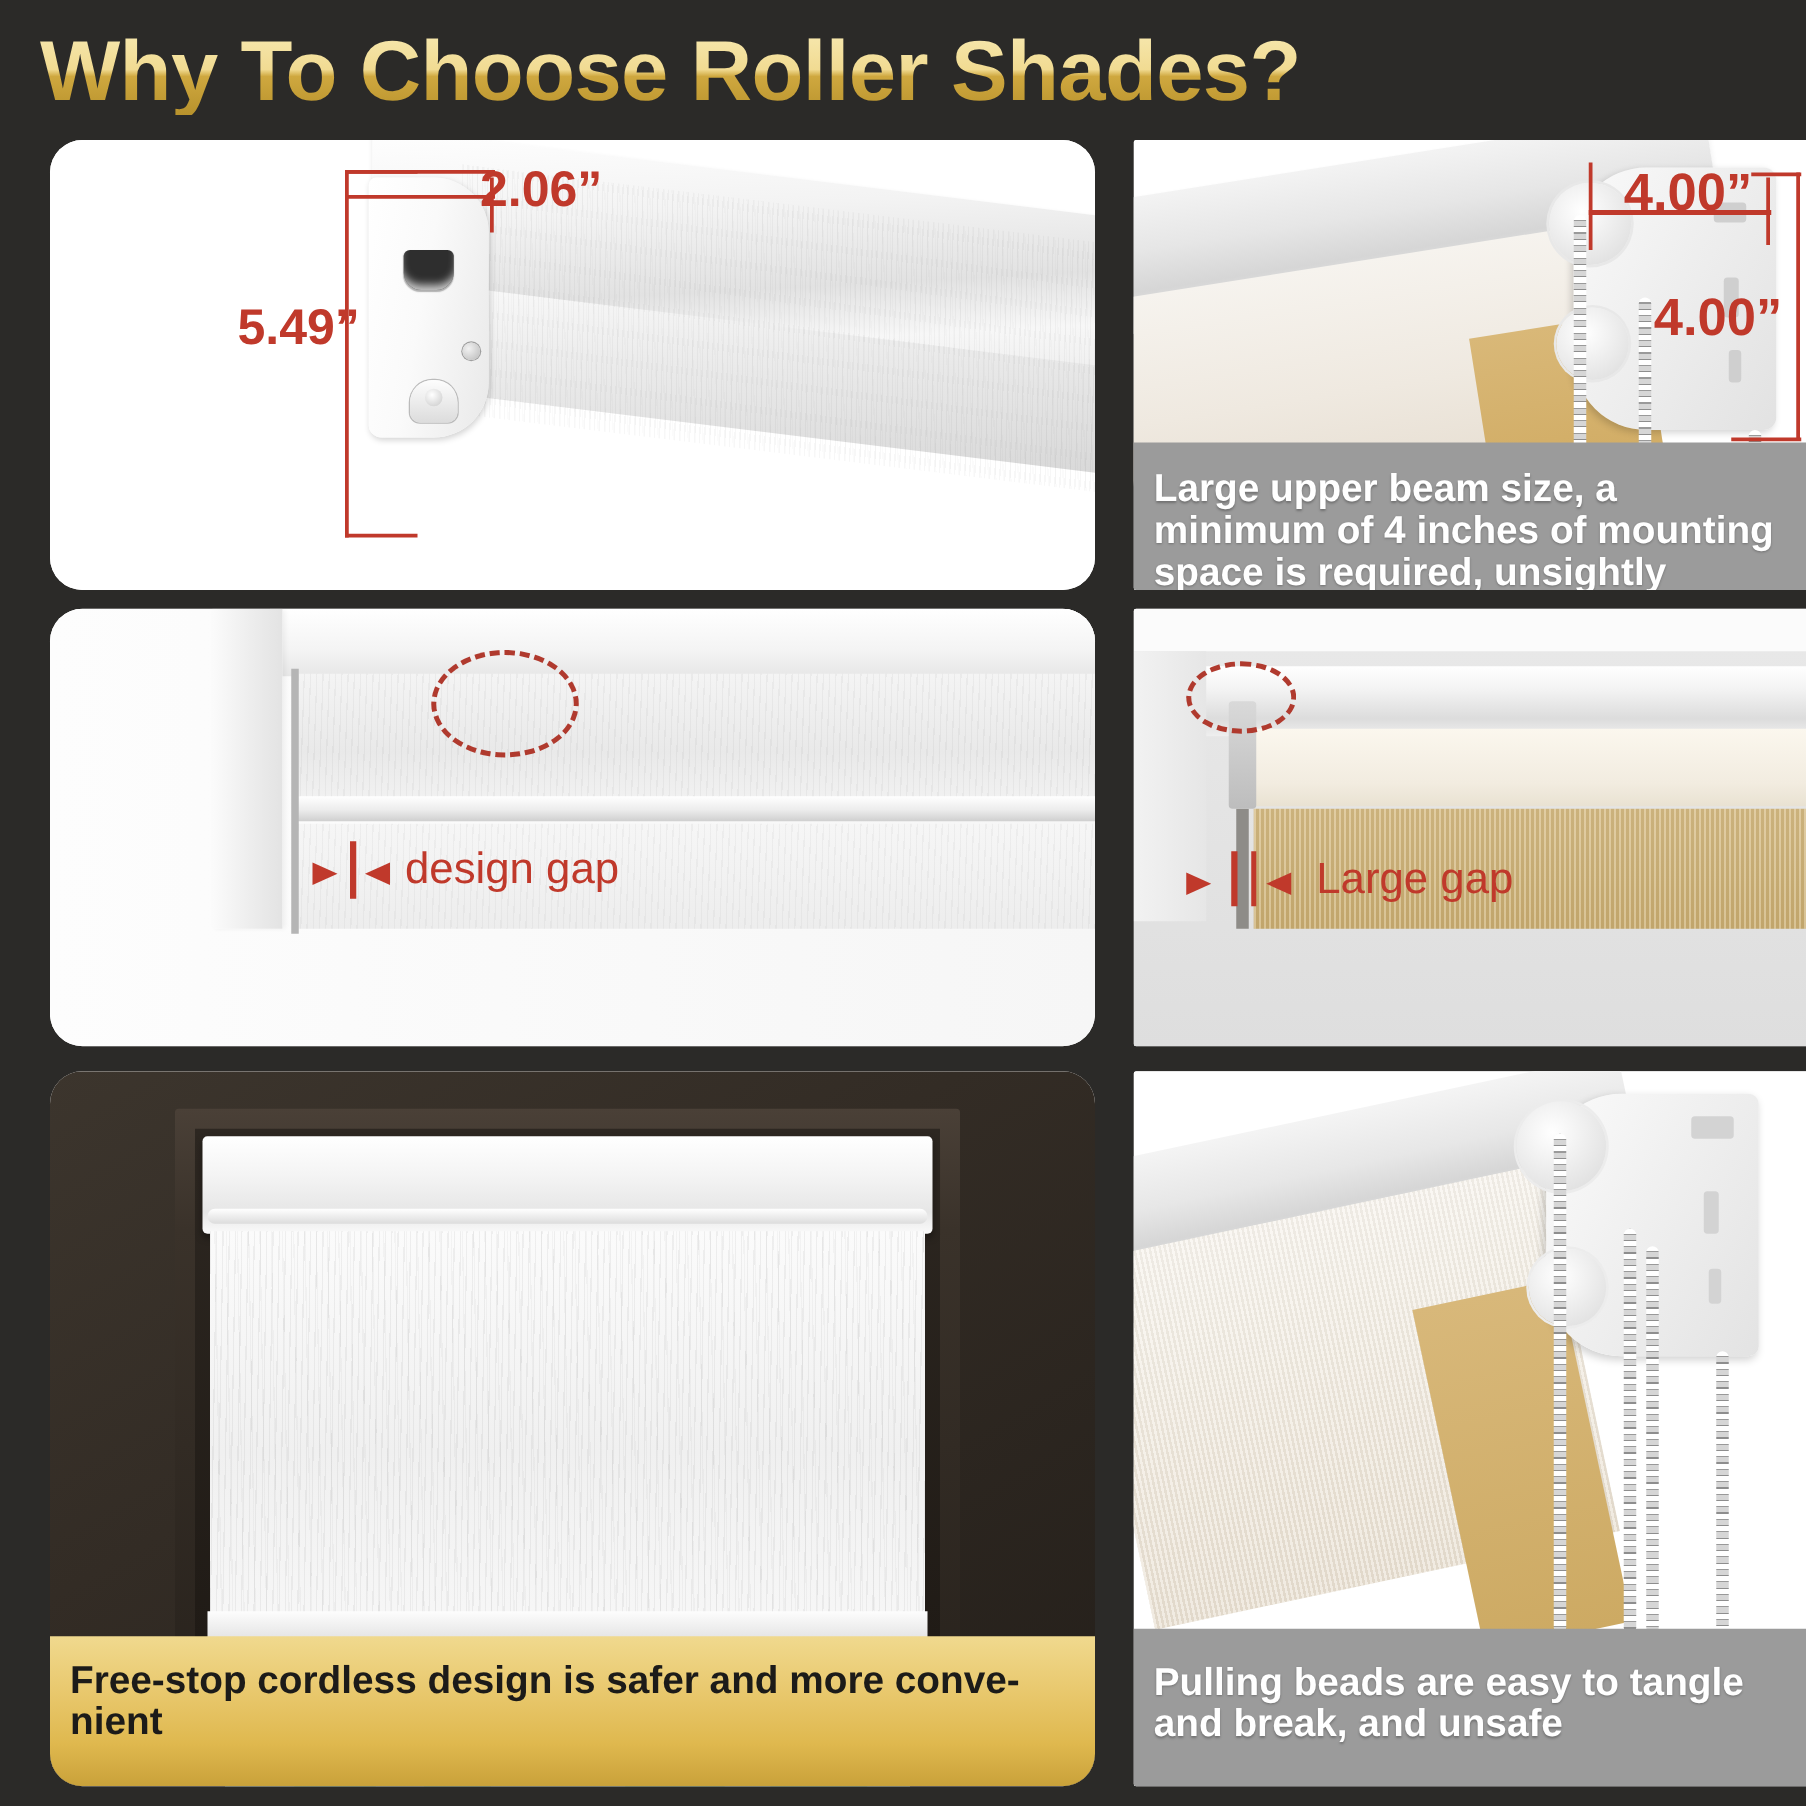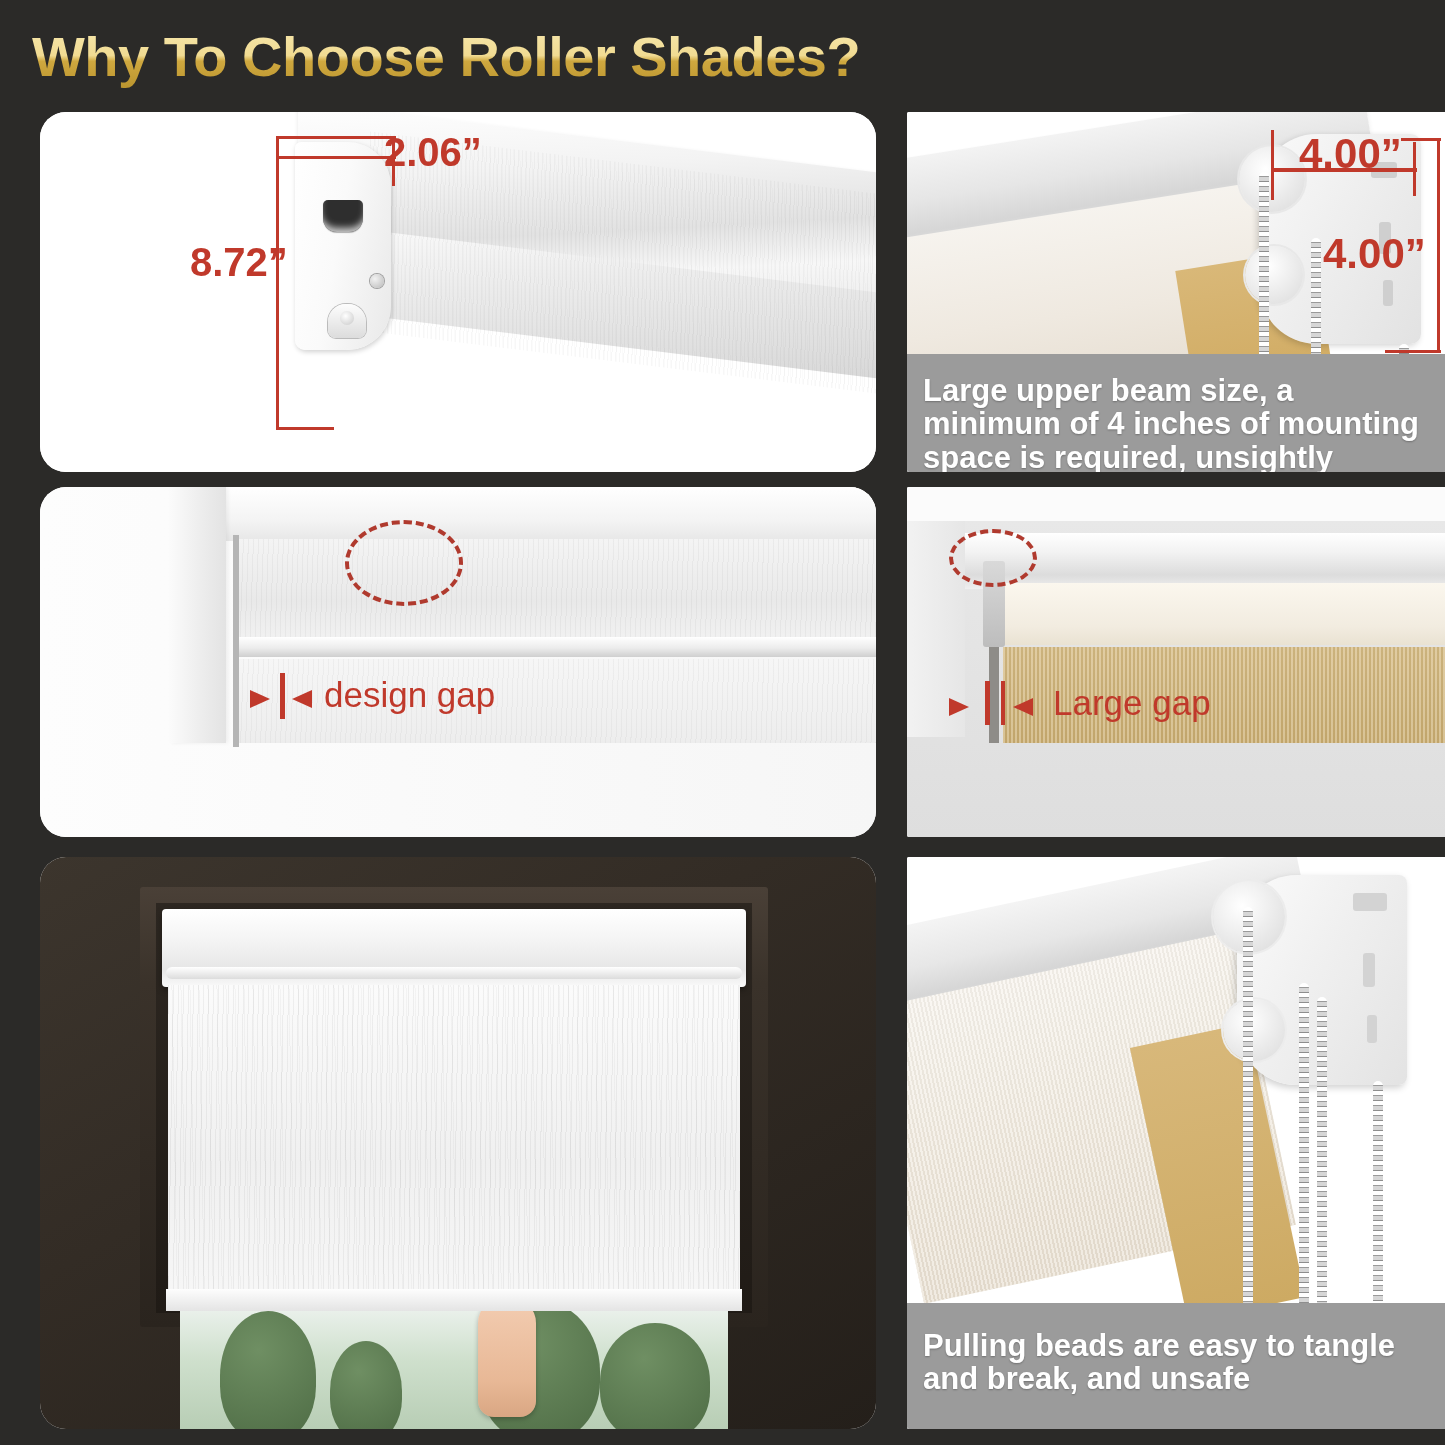--- a/index.html
+++ b/index.html
@@ -7,21 +7,21 @@
     width:1445px;height:1445px;
     background:#2b2a28;
     font-family:"Liberation Sans", sans-serif;
     overflow:hidden;
   }
   .page{position:relative;width:1445px;height:1445px;background:#2b2a28;}
 
   
   .title{
     position:absolute;left:32px;top:22px;width:1200px;height:70px;
-    font-size:56px;font-weight:bold;letter-spacing:-0.5px;
+    font-size:68px;font-weight:bold;letter-spacing:-0.5px;
     line-height:70px;
     background:linear-gradient(180deg,#f6e7ac 0%,#f0d98f 45%,#c9a martinez 46%,#b9952f 100%);
     background:linear-gradient(180deg,#f7e9b2 0%,#f1db92 48%,#cfa83f 56%,#b8922c 100%);
     -webkit-background-clip:text;background-clip:text;color:transparent;
     -webkit-text-fill-color:transparent;
     white-space:nowrap;
   }
 
   
   .grid{position:absolute;left:0;top:0;width:1445px;height:1445px;}
@@ -325,21 +325,21 @@
 
         <div class="rule" style="left:236px;top:30px;width:2px;height:44px;"></div>
         <div class="rule" style="left:236px;top:44px;width:120px;height:3px;"></div>
         <div class="rule" style="left:352px;top:30px;width:3px;height:44px;"></div>
         <div class="rule" style="left:236px;top:24px;width:120px;height:3px;"></div>
         <div class="redtxt" style="left:344px;top:18px;font-size:40px;">2.06”</div>
 
         <div class="rule" style="left:236px;top:24px;width:3px;height:294px;"></div>
         <div class="rule" style="left:236px;top:24px;width:58px;height:3px;"></div>
         <div class="rule" style="left:236px;top:315px;width:58px;height:3px;"></div>
-        <div class="redtxt" style="left:150px;top:128px;font-size:40px;">8.72”</div>
+        <div class="redtxt" style="left:150px;top:128px;font-size:40px;">5.49”</div>
       </div>
     </div>
 
     <div class="panel right r1 cr">
       <div class="photo">
         <div class="p2-bg"></div>
         <div class="p2-roll"></div>
         <div class="p2-fab"></div>
         <div class="p2-fab2"></div>
         <div class="p2-bracket">
@@ -416,20 +416,21 @@
           <div class="p5-tree" style="left:150px;width:72px;height:100px;"></div>
           <div class="p5-tree" style="left:300px;width:120px;height:140px;"></div>
           <div class="p5-tree" style="left:420px;width:110px;height:118px;"></div>
         </div>
         <div class="p5-hand"></div>
         <div class="p5-grip"></div>
         <div class="p5-val"></div>
         <div class="p5-fabric"></div>
         <div class="p5-bottombar"></div>
       </div>
+      <div class="cap gold p5">Free-stop cordless design is safer and more conve-nient</div>
     </div>
 
     <div class="panel right r3 cr">
       <div class="photo">
         <div class="p6-bg"></div>
         <div class="p6-roll"></div>
         <div class="p6-fab"></div>
         <div class="p6-fabB"></div>
         <div class="p6-bracket">
           <div style="position:absolute;left:116px;top:18px;width:34px;height:18px;background:#d3d3d3;border-radius:3px;"></div>

